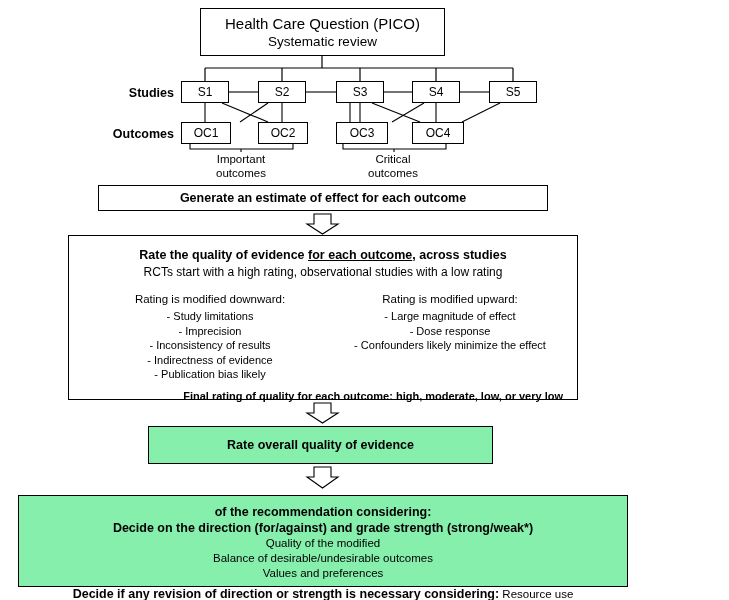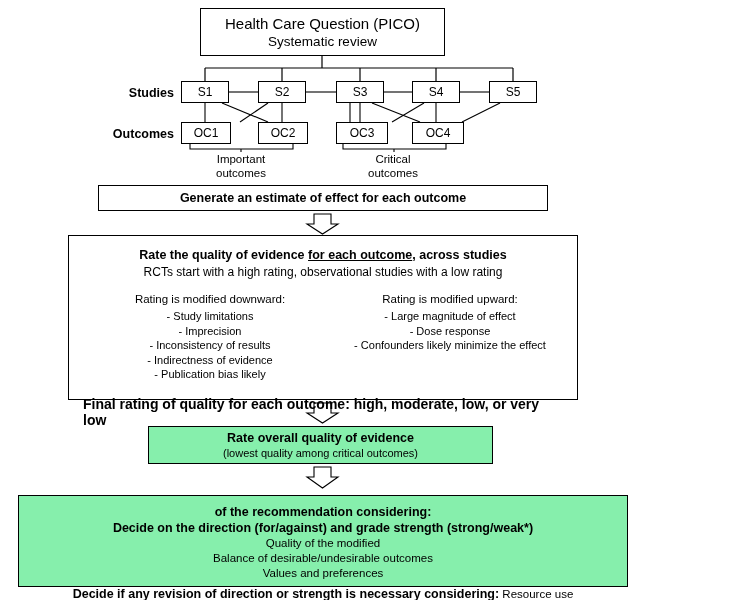--- a/index.html
+++ b/index.html
@@ -125,24 +125,24 @@
     margin: 0;
     padding: 0;
     list-style: none;
   }
   .col li {
     font-size: 11px;
     line-height: 14.5px;
     white-space: nowrap;
   }
   .rate-final {
-    font-size: 14px;
-    font-weight: bold;
-    text-align: left;
-    margin-top: 14px;
+    font-size: 11px;
+    font-weight: bold;
+    text-align: right;
+    margin-top: 8px;
   }
   .overall-box {
     left: 148px;
     top: 426px;
     width: 345px;
     height: 38px;
   }
   .overall-t1 {
     font-size: 12.5px;
     font-weight: bold;
@@ -284,21 +284,20 @@
           <li>- Dose response</li>
           <li>- Confounders likely minimize the effect</li>
         </ul>
       </div>
     </div>
     <div class="rate-final">Final rating of quality for each outcome: high, moderate, low, or very low</div>
   </div>
 
   <div class="box gray overall-box">
     <div class="overall-t1">Rate overall quality of evidence</div>
-    <div class="overall-t2">(lowest quality among critical outcomes)</div>
   </div>
 
   <div class="box gray decide-box">
     <div class="dec-b">of the recommendation considering:</div>
     <div class="dec-b">Decide on the direction (for/against) and grade strength (strong/weak*)</div>
     <div class="dec-n">Quality of the modified</div>
     <div class="dec-n">Balance of desirable/undesirable outcomes</div>
     <div class="dec-n">Values and preferences</div>
     <div class="dec-last"><span>Decide if any revision of direction or strength is necessary considering:</span><span class="normal"> Resource use</span></div>
   </div>

